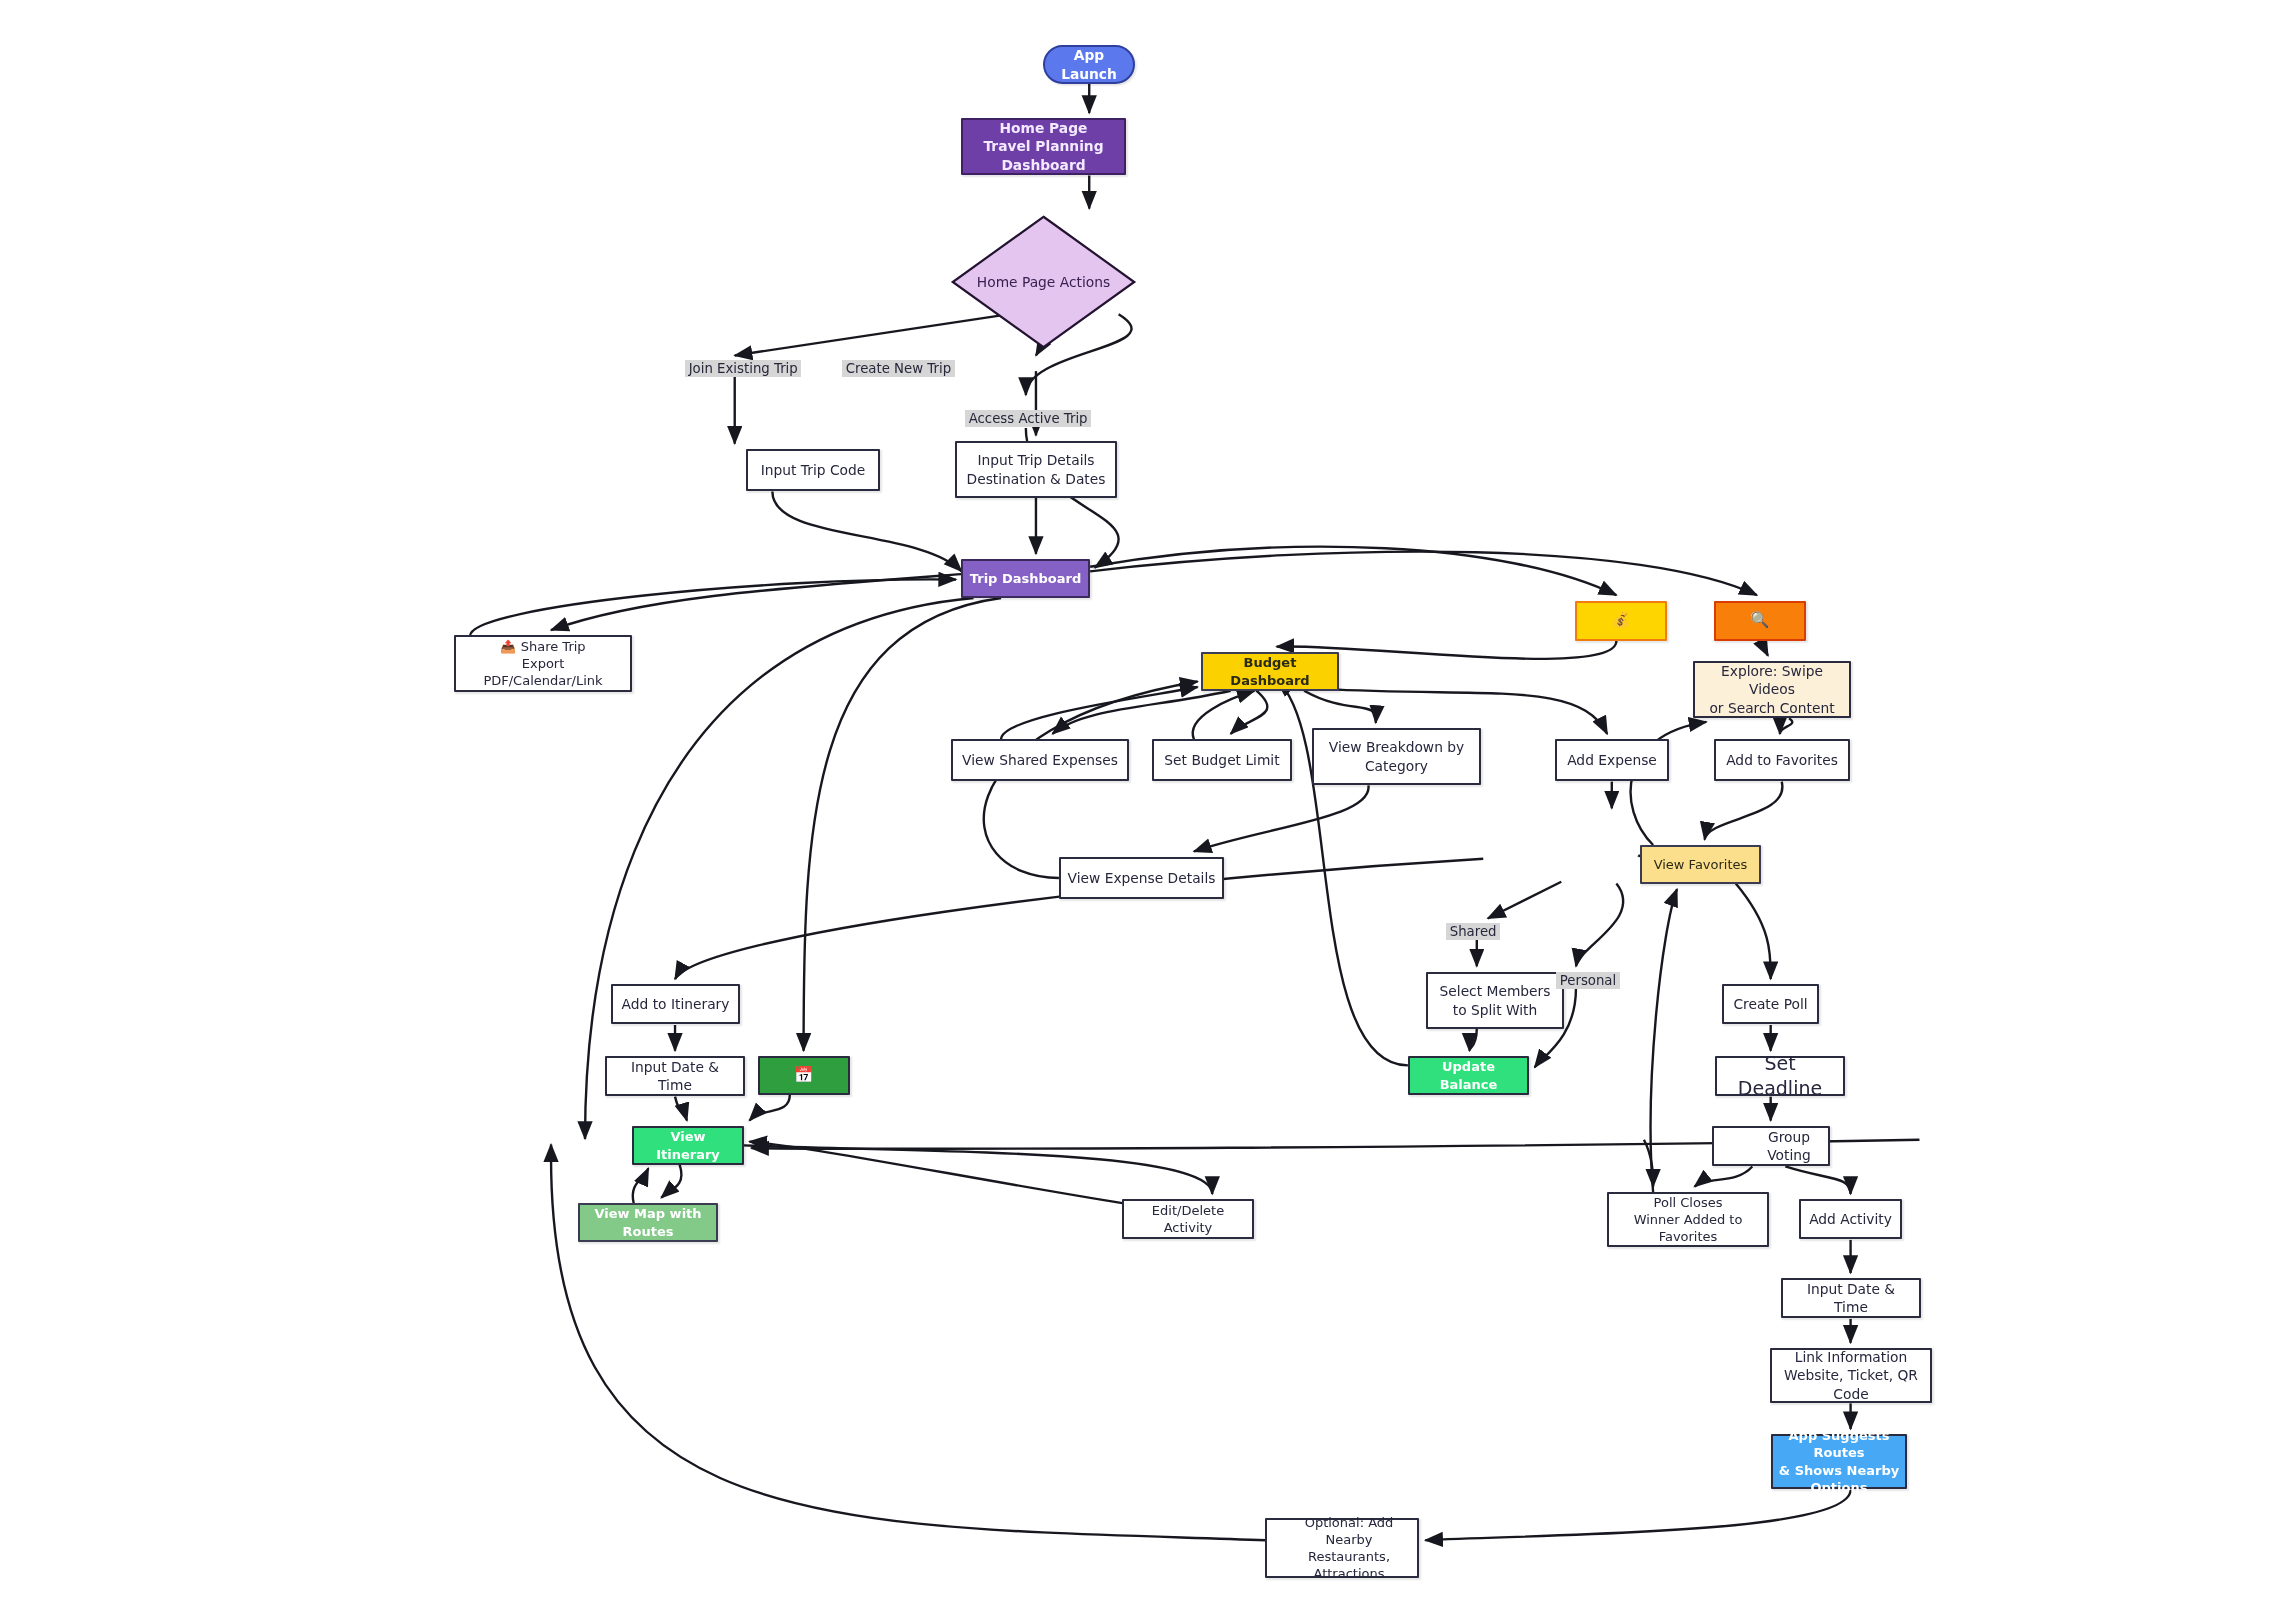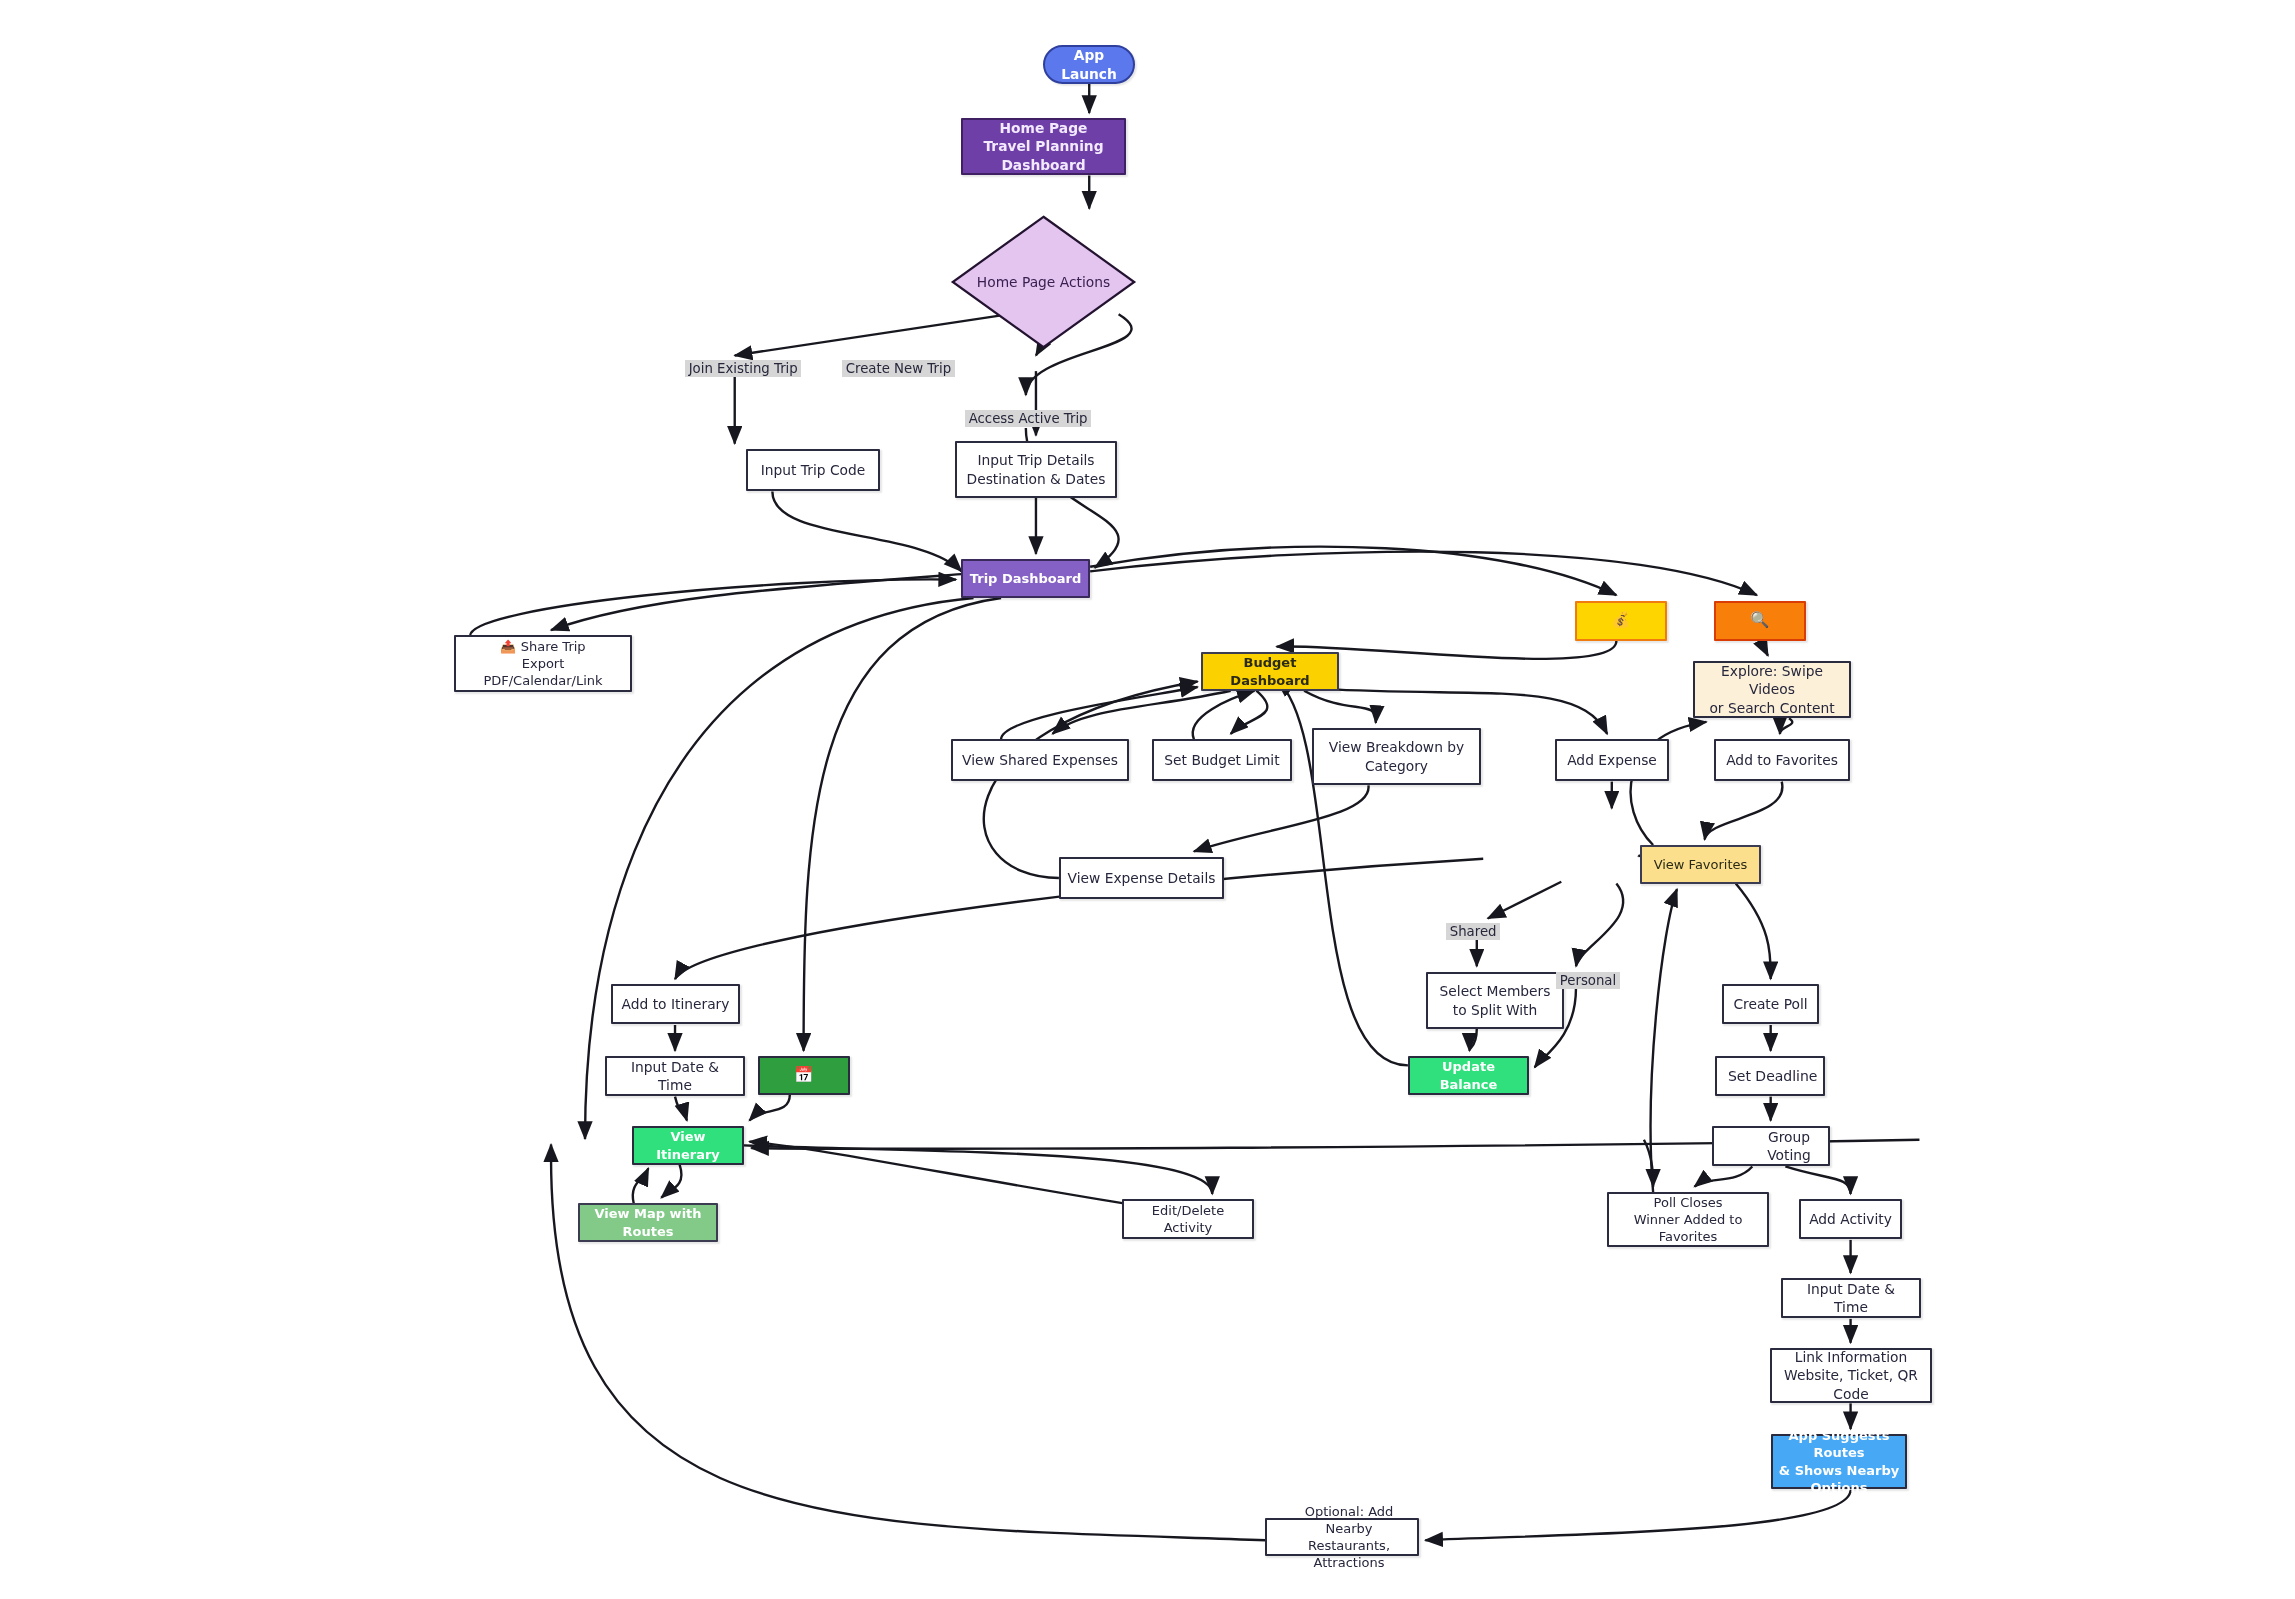--- a/index.html
+++ b/index.html
@@ -288,21 +288,21 @@
   </div>
 
   <div class="node rect c-cal" style="left:758px;top:1056px;width:92px;height:39px;font-size:13.8px;">
     <span class="lbl emoji">📅</span>
   </div>
 
   <div class="node rect c-balance" style="left:1408px;top:1056px;width:121px;height:39px;font-size:13px;">
     <span class="lbl">Update Balance</span>
   </div>
 
-  <div class="node rect c-white" style="left:1715px;top:1056px;width:110px;height:40px;font-size:14px;justify-content:flex-end;">
+  <div class="node rect c-white" style="left:1715px;top:1056px;width:130px;height:40px;font-size:19px;justify-content:flex-end;">
     <span class="lbl">Set Deadline</span>
   </div>
 
   <div class="node rect c-itin" style="left:632px;top:1126px;width:112px;height:39px;font-size:13px;">
     <span class="lbl">View Itinerary</span>
   </div>
 
   <div class="node rect c-white" style="left:1712px;top:1126px;width:118px;height:40px;font-size:13.8px;padding-left:36px;">
     <span class="lbl">Group Voting</span>
   </div>
@@ -337,21 +337,21 @@
     </span>
   </div>
 
   <div class="node rect c-routes" style="left:1771px;top:1434px;width:136px;height:55px;font-size:13px;">
     <span class="lbl">
       <span>App Suggests Routes</span>
       <span>&amp; Shows Nearby Options</span>
     </span>
   </div>
 
-  <div class="node rect c-white" style="left:1265px;top:1518px;width:154px;height:38px;font-size:13px;padding-left:14px;">
+  <div class="node rect c-white" style="left:1265px;top:1518px;width:154px;height:60px;font-size:13px;padding-left:14px;">
     <span class="lbl">
       <span>Optional: Add Nearby</span>
       <span>Restaurants, Attractions</span>
     </span>
   </div>
 
   <div class="edge-label" style="left:685px;top:360px;">Join Existing Trip</div>
   <div class="edge-label" style="left:842px;top:360px;">Create New Trip</div>
   <div class="edge-label" style="left:965px;top:410px;">Access Active Trip</div>
   <div class="edge-label" style="left:1446px;top:923px;">Shared</div>

